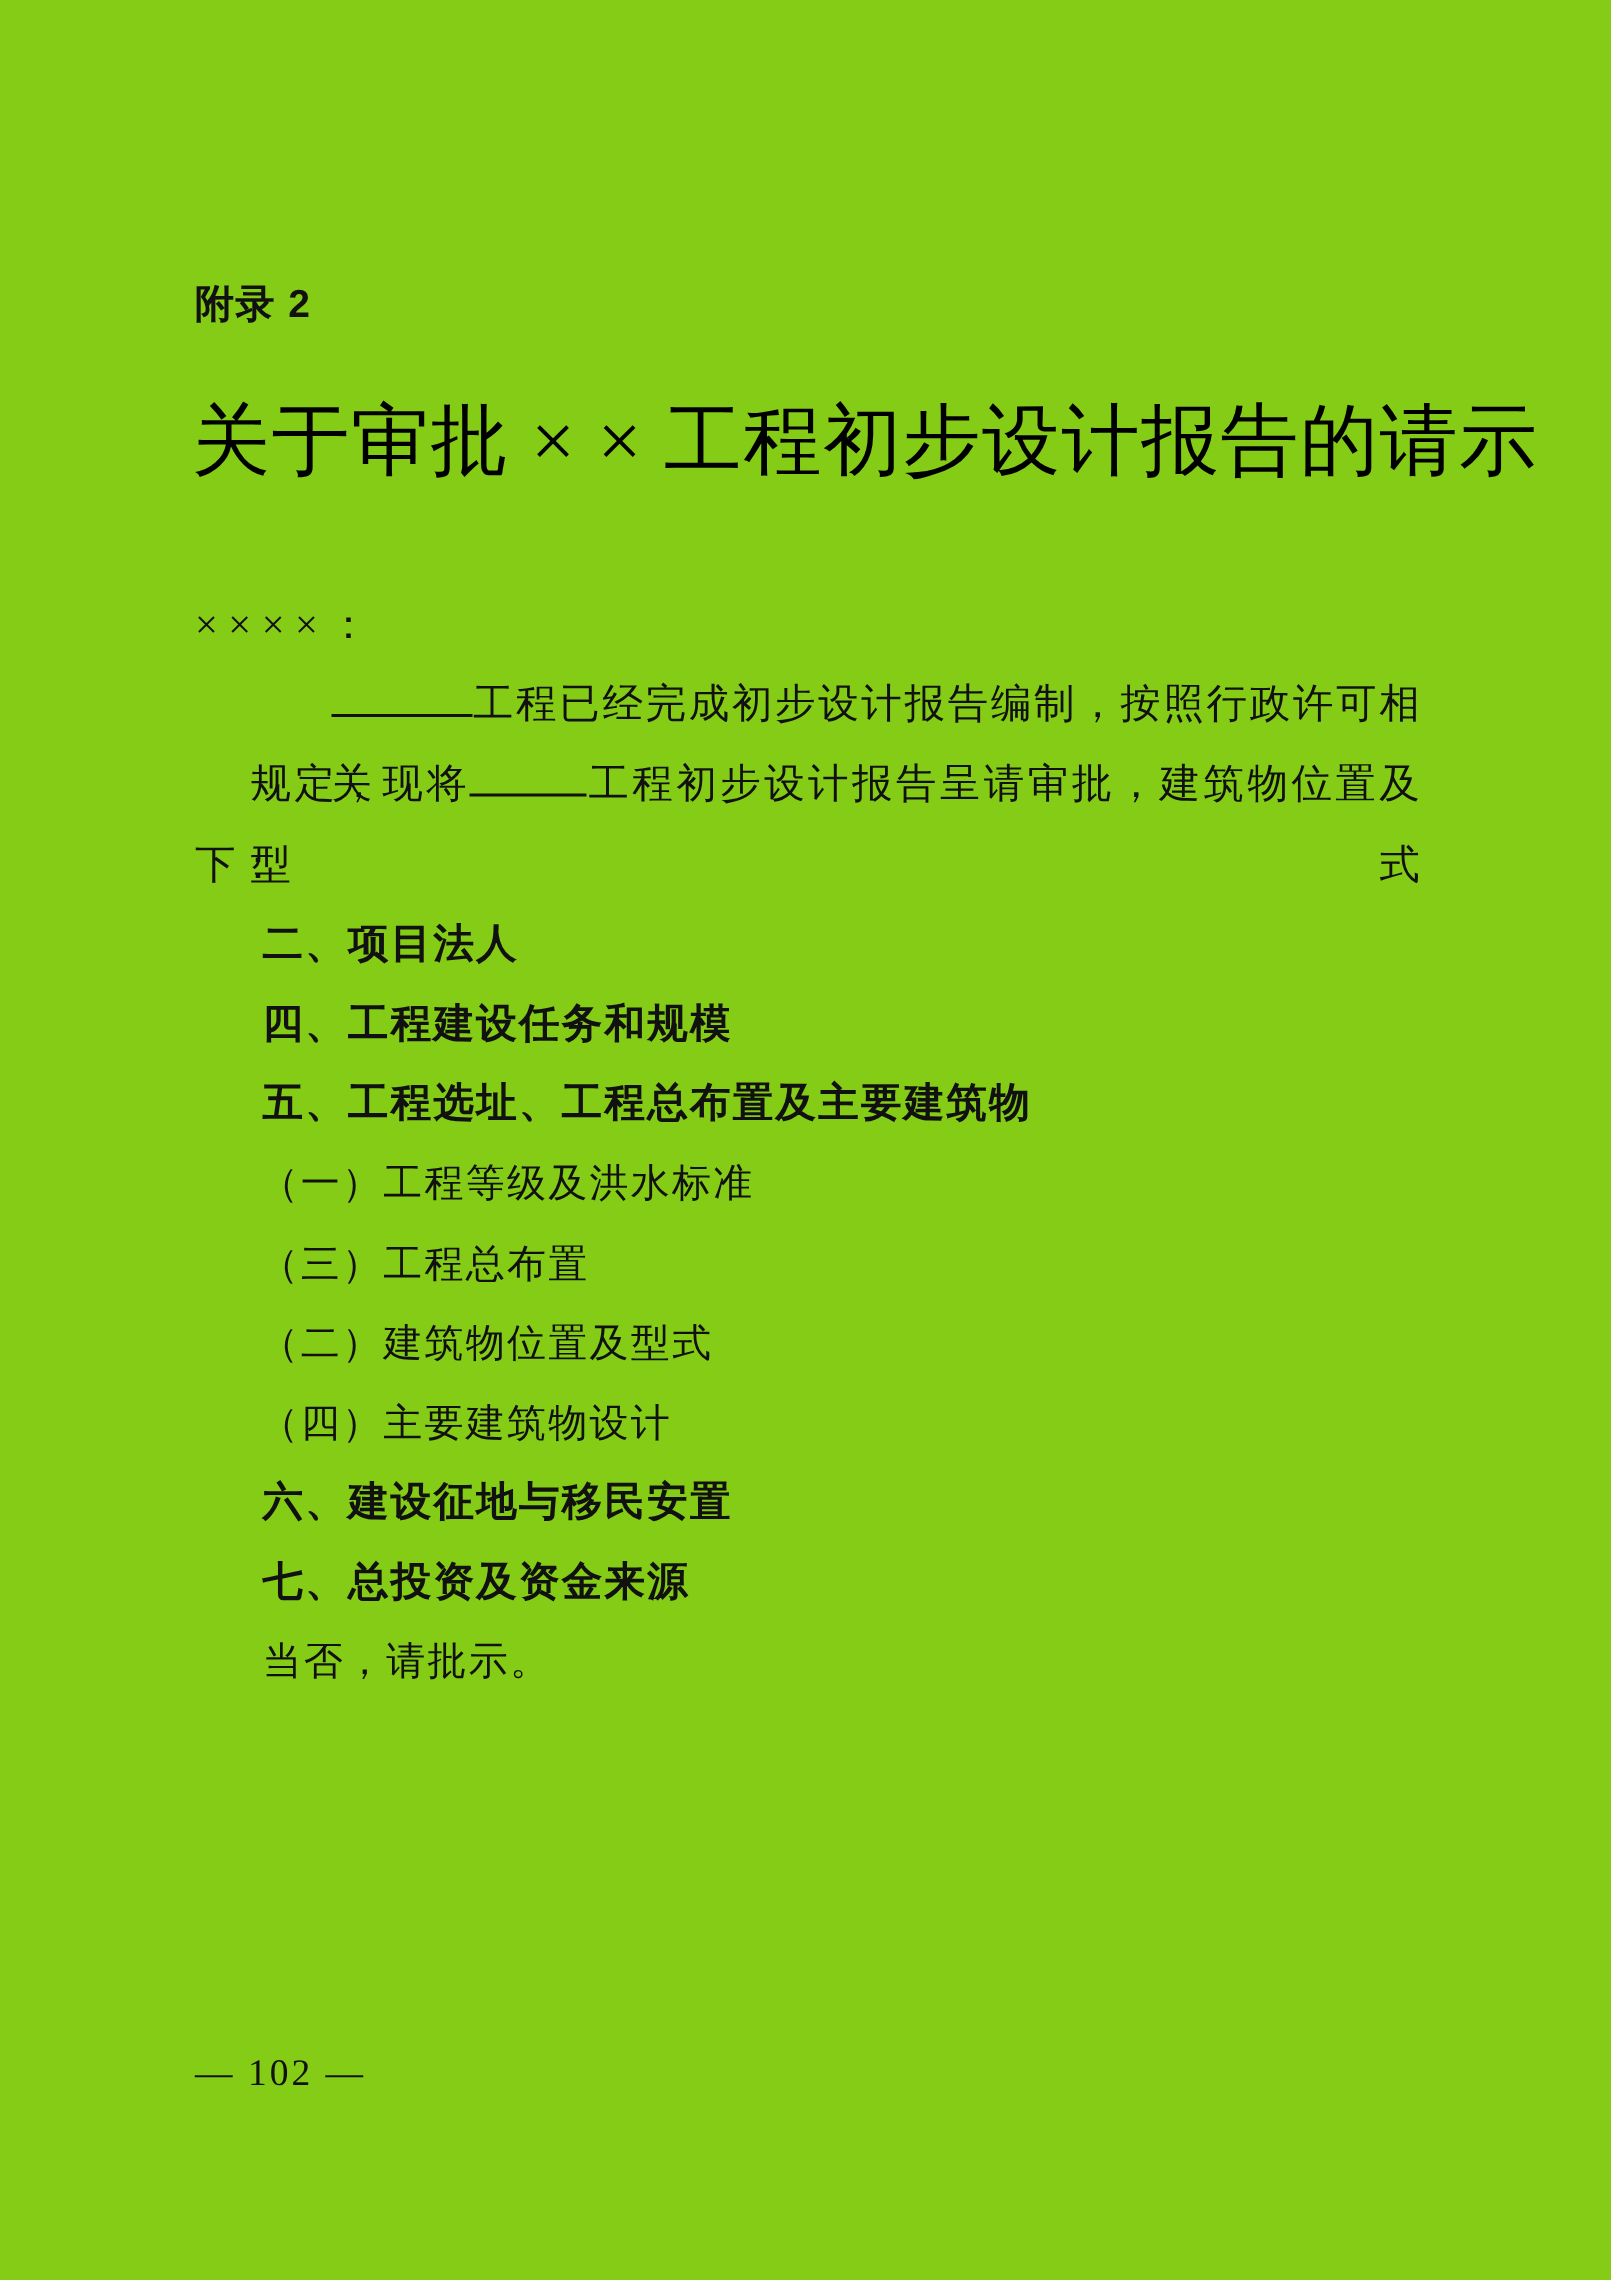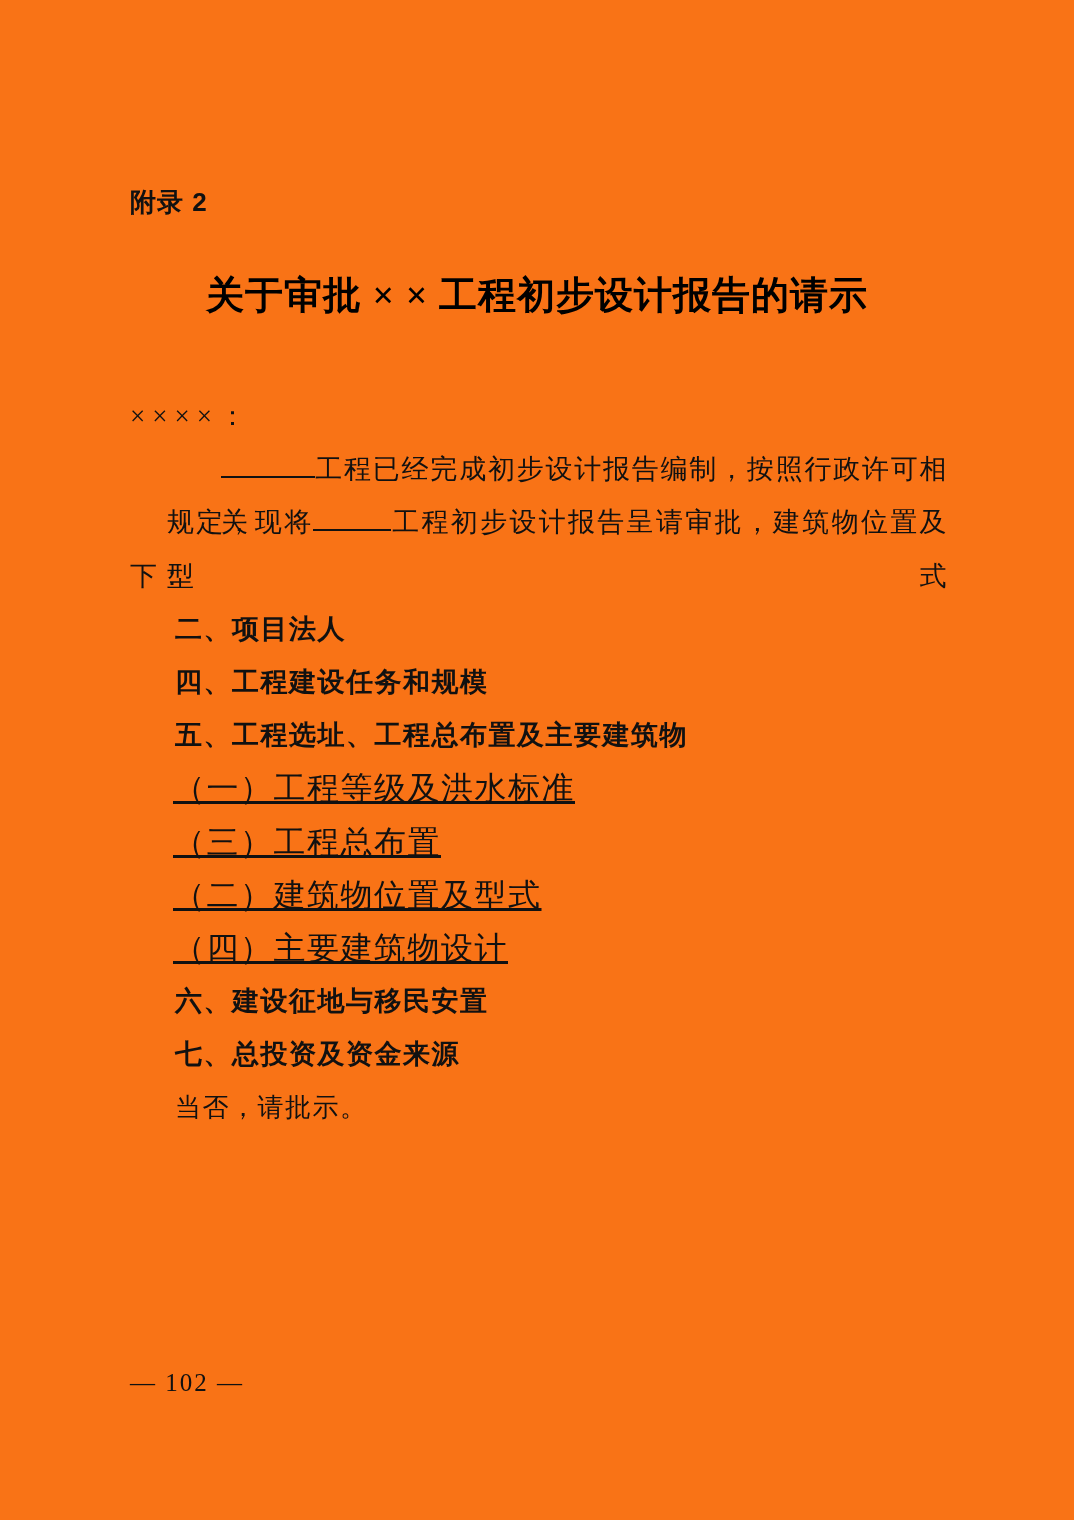--- a/index.html
+++ b/index.html
@@ -1,43 +1,43 @@
 <!DOCTYPE html>
 <html lang="zh"><head>
 <meta charset="utf-8">
 <style>
   * { margin: 0; padding: 0; box-sizing: border-box; }
   html, body { background: #ffffff; }
   .page {
     position: relative;
     width: 1074px;
     height: 1520px;
-    background: #f97316;
+    background: #84cc16;
     color: #111111;
     overflow: hidden;
   }
   .appendix {
     position: absolute;
     left: 130px;
     top: 186px;
     font-family: "Liberation Sans", "DejaVu Sans", sans-serif;
     font-weight: 700;
     font-size: 26px;
     line-height: 33px;
     letter-spacing: 1px;
   }
   .title {
     position: absolute;
     left: 128px;
     top: 272px;
     width: 818px;
     text-align: center;
     font-family: "Liberation Serif", "DejaVu Serif", serif;
-    font-weight: 700;
-    font-size: 38px;
+    font-weight: 400;
+    font-size: 52px;
     line-height: 46px;
     letter-spacing: 1px;
     color: #000000;
     white-space: nowrap;
   }
   .body-block {
     position: absolute;
     left: 130px;
     top: 390px;
     width: 818px;
@@ -56,22 +56,21 @@
   .indent { padding-left: 54px; }
   .heading {
     font-family: "Liberation Sans", "DejaVu Sans", sans-serif;
     font-weight: 700;
     font-size: 27px;
     padding-left: 45px;
     letter-spacing: 1.5px;
   }
   .sub {
     padding-left: 43px;
-    font-size: 32px;
-    text-decoration: underline;
+    font-size: 26px;
   }
   .closing {
     padding-left: 45px;
     font-size: 26px;
   }
   .blank {
     display: inline-block;
     height: 0.9em;
     border-bottom: 2px solid #111111;
   }

